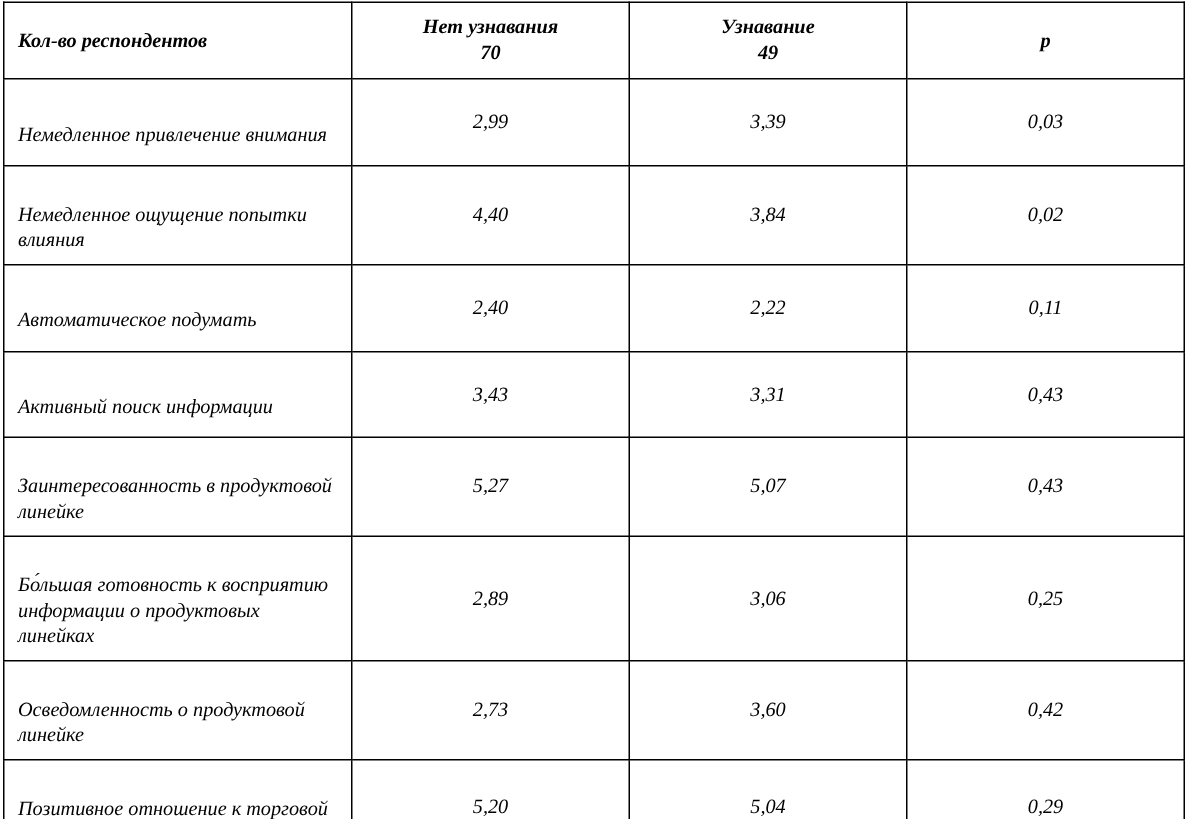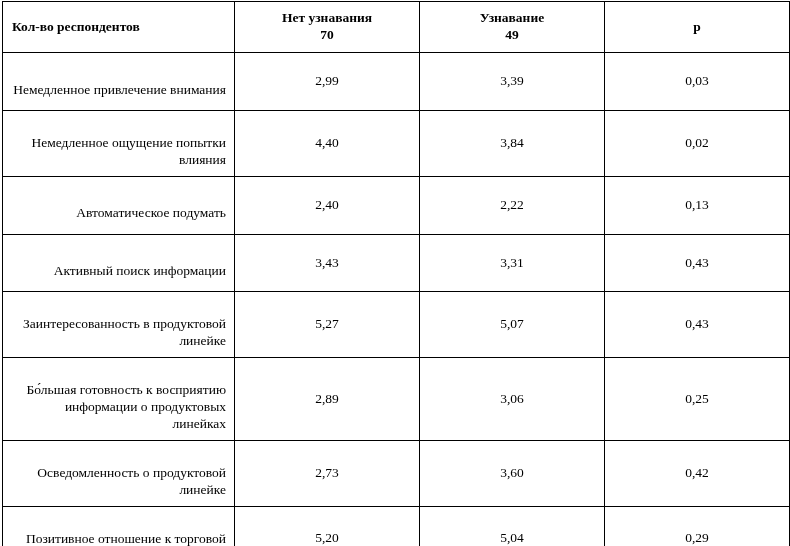--- a/index.html
+++ b/index.html
@@ -12,20 +12,21 @@
     height: 546px;
     font-family: "Liberation Serif", serif;
     color: #000000;
     overflow: hidden;
   }
   .table-wrap {
     width: 790px;
     height: 386px;
     box-sizing: border-box;
     padding: 0;
+    font-style: italic;
   }
   table.data-table {
     border-collapse: collapse;
     width: 787px;
     margin: 1px 0 0 2px;
     table-layout: fixed;
   }
   table.data-table th,
   table.data-table td {
     border: 1px solid #000000;
@@ -46,21 +47,21 @@
   }
   thead th.label-head {
     text-align: left;
     padding-left: 9px;
   }
   .head-sub {
     display: block;
     font-weight: bold;
   }
   tbody td.row-label {
-    text-align: right;
+    text-align: left;
     padding: 24px 8px 7px 9px;
   }
   tbody td.num {
     text-align: center;
     padding: 20px 6px;
   }
   tbody tr { height: 44px; }
 </style>
 </head>
 <body>
@@ -97,21 +98,21 @@
       <tr>
         <td class="row-label">Немедленное ощущение попытки влияния</td>
         <td class="num">4,40</td>
         <td class="num">3,84</td>
         <td class="num">0,02</td>
       </tr>
       <tr>
         <td class="row-label">Автоматическое подумать</td>
         <td class="num">2,40</td>
         <td class="num">2,22</td>
-        <td class="num">0,13</td>
+        <td class="num">0,11</td>
       </tr>
       <tr>
         <td class="row-label">Активный поиск информации</td>
         <td class="num">3,43</td>
         <td class="num">3,31</td>
         <td class="num">0,43</td>
       </tr>
       <tr>
         <td class="row-label">Заинтересованность в продуктовой линейке</td>
         <td class="num">5,27</td>

